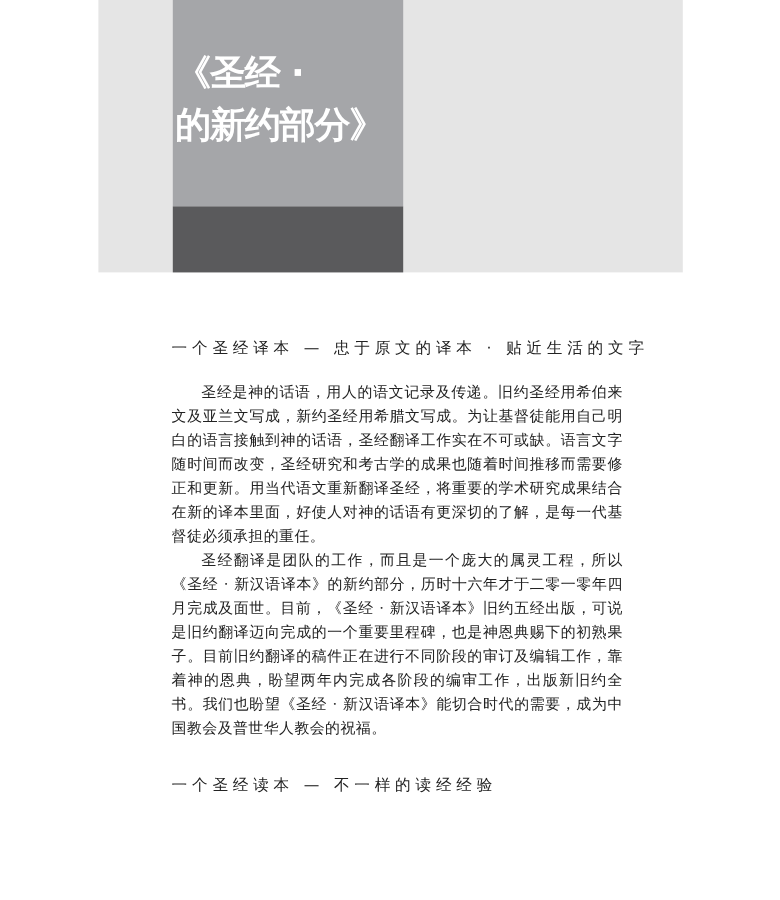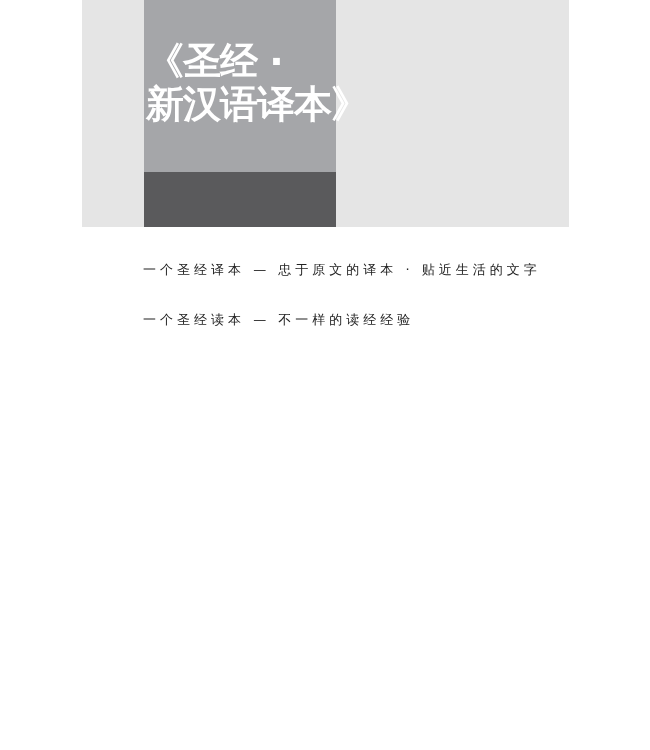--- a/index.html
+++ b/index.html
@@ -39,21 +39,21 @@
       height: 55px;
       background: #5a5a5c;
     }
     .title {
       position: absolute;
       left: 146px;
       top: 40px;
       margin: 0;
       font-family: "DejaVu Sans", "Liberation Sans", sans-serif;
       font-weight: bold;
-      font-size: 38px;
+      font-size: 30px;
       line-height: 43px;
       color: #ffffff;
       letter-spacing: -1px;
       white-space: nowrap;
     }
     .title span { display: block; }
     .content {
       position: absolute;
       left: 143px;
       top: 258px;
@@ -62,21 +62,21 @@
     .section-heading {
       margin: 0;
       font-family: "DejaVu Sans", "Liberation Sans", sans-serif;
       font-weight: normal;
       font-size: 13px;
       line-height: 24px;
       letter-spacing: 4px;
       color: #222;
       white-space: nowrap;
     }
-    .section-1-heading { margin-bottom: 14px; }
+    .section-1-heading { margin-bottom: 14px; margin-top: 21px; }
     .para {
       margin: 0;
       font-size: 12.4px;
       line-height: 20px;
       text-indent: 2em;
       text-align: justify;
       color: #222;
       letter-spacing: 0.4px;
     }
     .section-2-heading {
@@ -86,21 +86,23 @@
   </style>
 </head>
 <body>
 
 <div class="banner"></div>
 <div class="title-block"></div>
 <div class="title-bar"></div>
 
 <h1 class="title">
   <span>《圣经 ·</span>
-  <span>新汉语译本》</span>
+  <span>的新约部分》</span>
 </h1>
 
 <div class="content">
   <h2 class="section-heading section-1-heading">一个圣经译本 — 忠于原文的译本 · 贴近生活的文字</h2>
+  <p class="para">圣经是神的话语，用人的语文记录及传递。旧约圣经用希伯来文及亚兰文写成，新约圣经用希腊文写成。为让基督徒能用自己明白的语言接触到神的话语，圣经翻译工作实在不可或缺。语言文字随时间而改变，圣经研究和考古学的成果也随着时间推移而需要修正和更新。用当代语文重新翻译圣经，将重要的学术研究成果结合在新的译本里面，好使人对神的话语有更深切的了解，是每一代基督徒必须承担的重任。</p>
+  <p class="para">圣经翻译是团队的工作，而且是一个庞大的属灵工程，所以《圣经 · 新汉语译本》的新约部分，历时十六年才于二零一零年四月完成及面世。目前，《圣经 · 新汉语译本》旧约五经出版，可说是旧约翻译迈向完成的一个重要里程碑，也是神恩典赐下的初熟果子。目前旧约翻译的稿件正在进行不同阶段的审订及编辑工作，靠着神的恩典，盼望两年内完成各阶段的编审工作，出版新旧约全书。我们也盼望《圣经 · 新汉语译本》能切合时代的需要，成为中国教会及普世华人教会的祝福。</p>
 
   <h2 class="section-heading section-2-heading">一个圣经读本 — 不一样的读经经验</h2>
 
 </div>
 
 </body></html>

